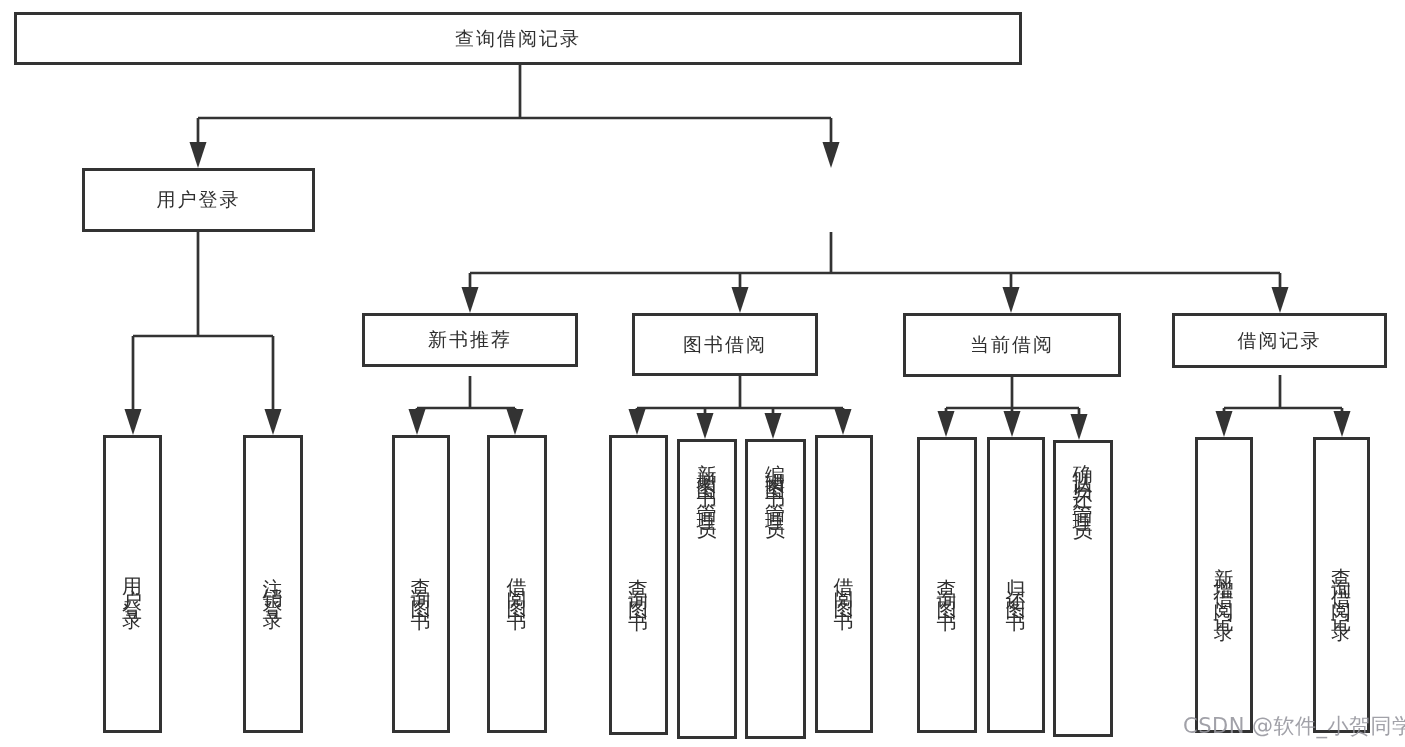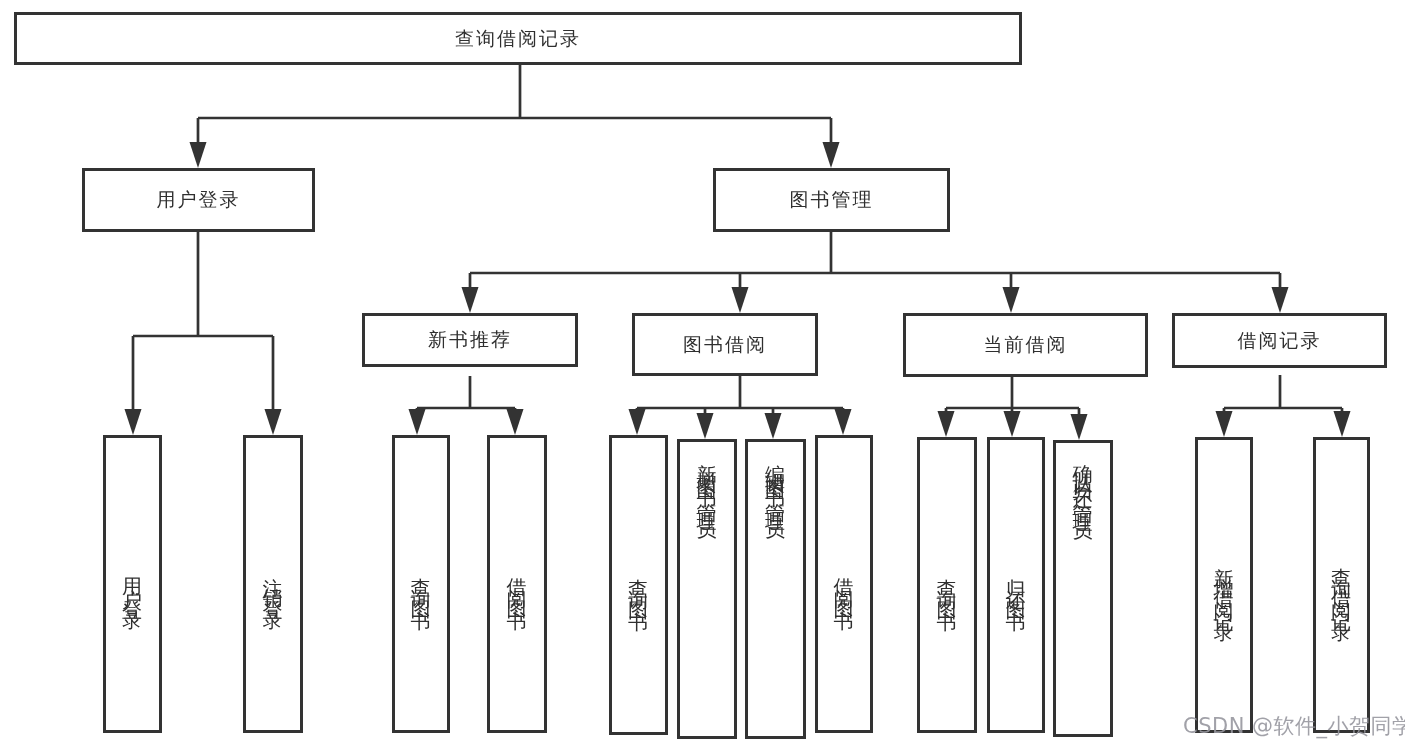--- a/index.html
+++ b/index.html
@@ -113,25 +113,24 @@
       <polygon points="1003.5,411 1020.5,411 1012,437"></polygon>
       <polygon points="1070.5,414 1087.5,414 1079,440"></polygon>
       <polygon points="1215.5,411 1232.5,411 1224,437"></polygon>
       <polygon points="1333.5,411 1350.5,411 1342,437"></polygon>
     </g>
   </svg>
 
   <div class="hbox" style="left:14px; top:12px; width:1008px; height:53px;">查询借阅记录</div>
 
   <div class="hbox" style="left:82px; top:168px; width:233px; height:64px;">用户登录</div>
-  <div class="hbox" style="left:713px; top:168px; width:237px; height:64px;">图书管理</div>
 
   <div class="hbox" style="left:362px; top:313px; width:216px; height:54px;">新书推荐</div>
   <div class="hbox" style="left:632px; top:313px; width:186px; height:63px;">图书借阅</div>
-  <div class="hbox" style="left:903px; top:313px; width:245px; height:64px;">当前借阅</div>
+  <div class="hbox" style="left:903px; top:313px; width:218px; height:64px;">当前借阅</div>
   <div class="hbox" style="left:1172px; top:313px; width:215px; height:55px;">借阅记录</div>
 
   <div class="vbox" style="left:103px; top:435px; width:59px; height:298px;">
     <span class="vlabel">用户登录</span>
   </div>
   <div class="vbox" style="left:243px; top:435px; width:60px; height:298px;">
     <span class="vlabel">注销登录</span>
   </div>
 
   <div class="vbox" style="left:392px; top:435px; width:58px; height:298px;">

